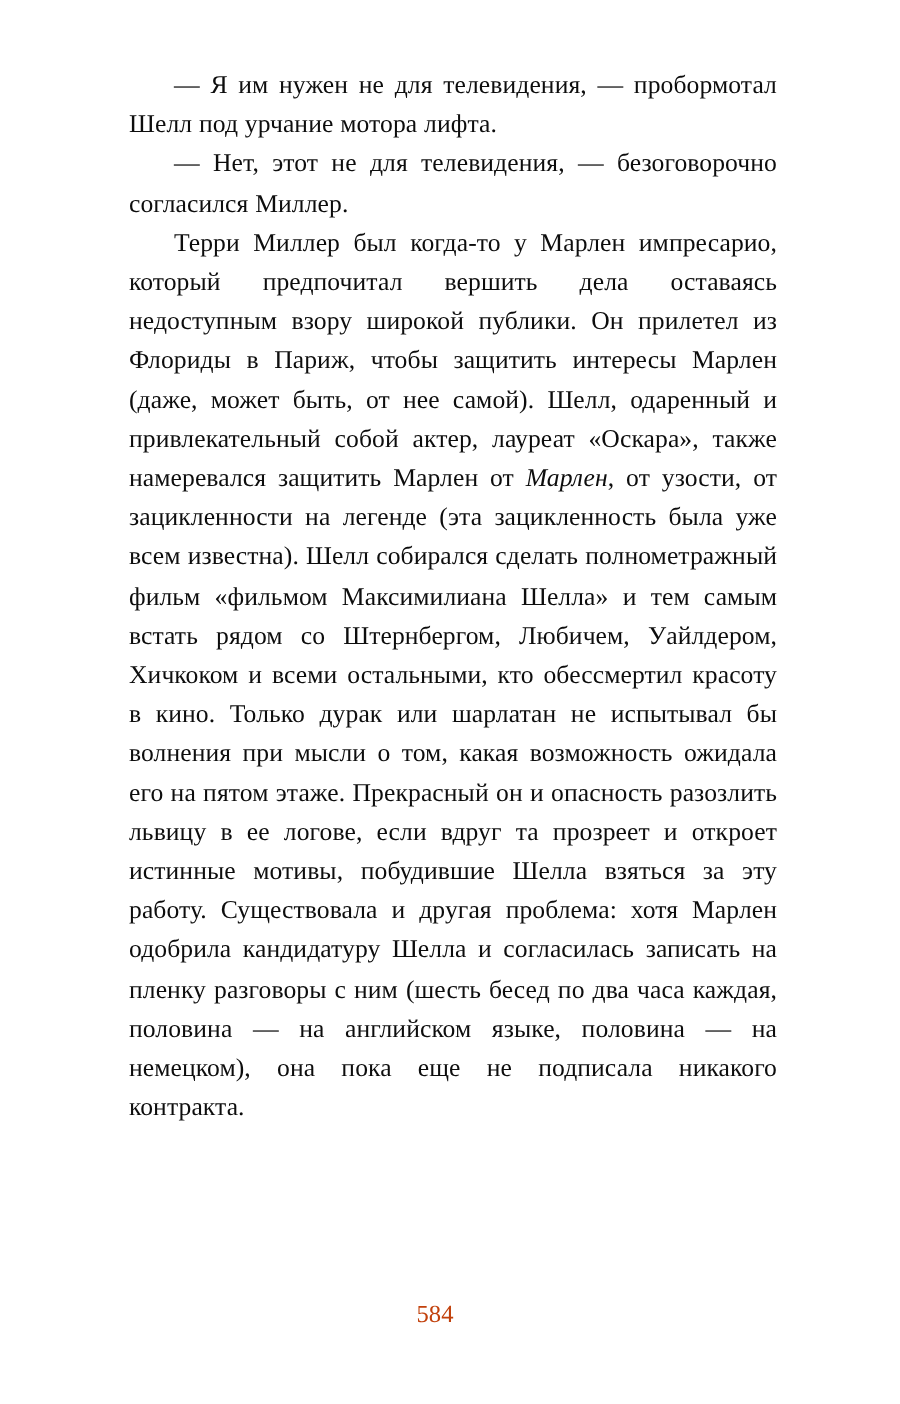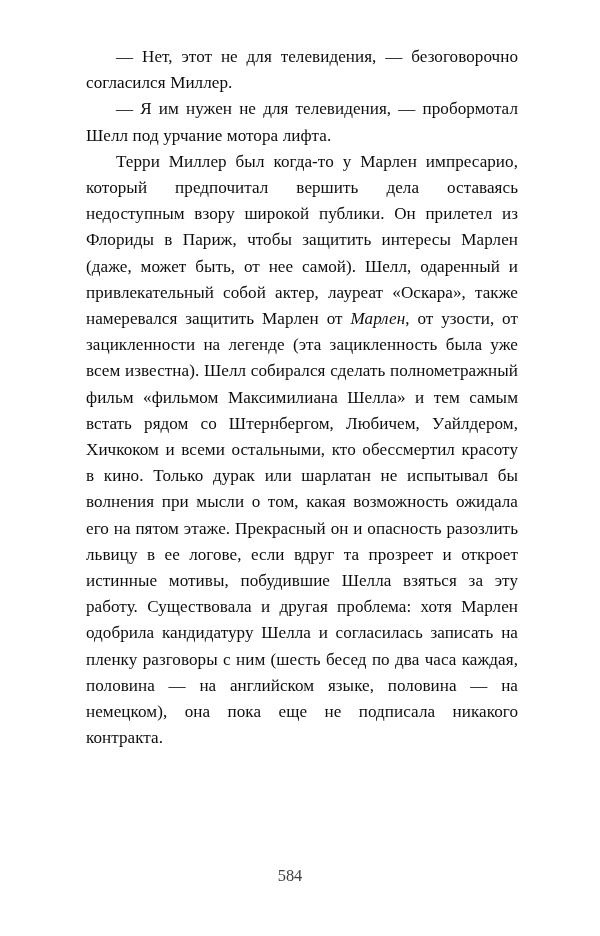--- a/index.html
+++ b/index.html
@@ -46,26 +46,26 @@
     font-style: italic;
   }
   .folio {
     position: absolute;
     top: 866px;
     left: 0;
     width: 580px;
     text-align: center;
     font-size: 16.4px;
     font-family: "Liberation Serif", serif;
-    color: #404040;
+    color: #c2410c;
   }
 </style>
 </head>
 <body>
 
 <div class="page">
   <div class="text-block">
+    <p class="para dash">— Я им нужен не для телевидения, — пробормотал Шелл под урчание мотора лифта.</p>
     <p class="para dash">— Нет, этот не для телевидения, — безоговорочно согласился Миллер.</p>
-    <p class="para dash">— Я им нужен не для телевидения, — пробормотал Шелл под урчание мотора лифта.</p>
     <p class="para">Терри Миллер был когда-то у Марлен импресарио, который предпочитал вершить дела оставаясь недоступным взору широкой публики. Он прилетел из Флориды в Париж, чтобы защитить интересы Марлен (даже, может быть, от нее самой). Шелл, одаренный и привлекательный собой актер, лауреат «Оскара», также намеревался защитить Марлен от <em>Марлен</em>, от узости, от зацикленности на легенде (эта зацикленность была уже всем известна). Шелл собирался сделать полнометражный фильм «фильмом Максимилиана Шелла» и тем самым встать рядом со Штернбергом, Любичем, Уайлдером, Хичкоком и всеми остальными, кто обессмертил красоту в кино. Только дурак или шарлатан не испытывал бы волнения при мысли о том, какая возможность ожидала его на пятом этаже. Прекрасный он и опасность разозлить львицу в ее логове, если вдруг та прозреет и откроет истинные мотивы, побудившие Шелла взяться за эту работу. Существовала и другая проблема: хотя Марлен одобрила кандидатуру Шелла и согласилась записать на пленку разговоры с ним (шесть бесед по два часа каждая, половина — на английском языке, половина — на немецком), она пока еще не подписала никакого контракта.</p>
   </div>
   <div class="folio">584</div>
 </div>
 
 </body></html>

